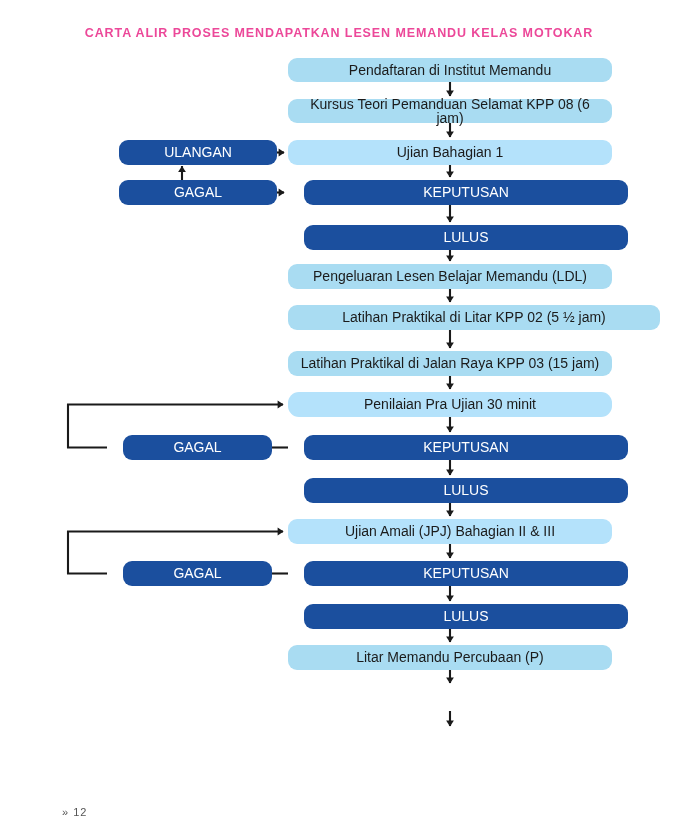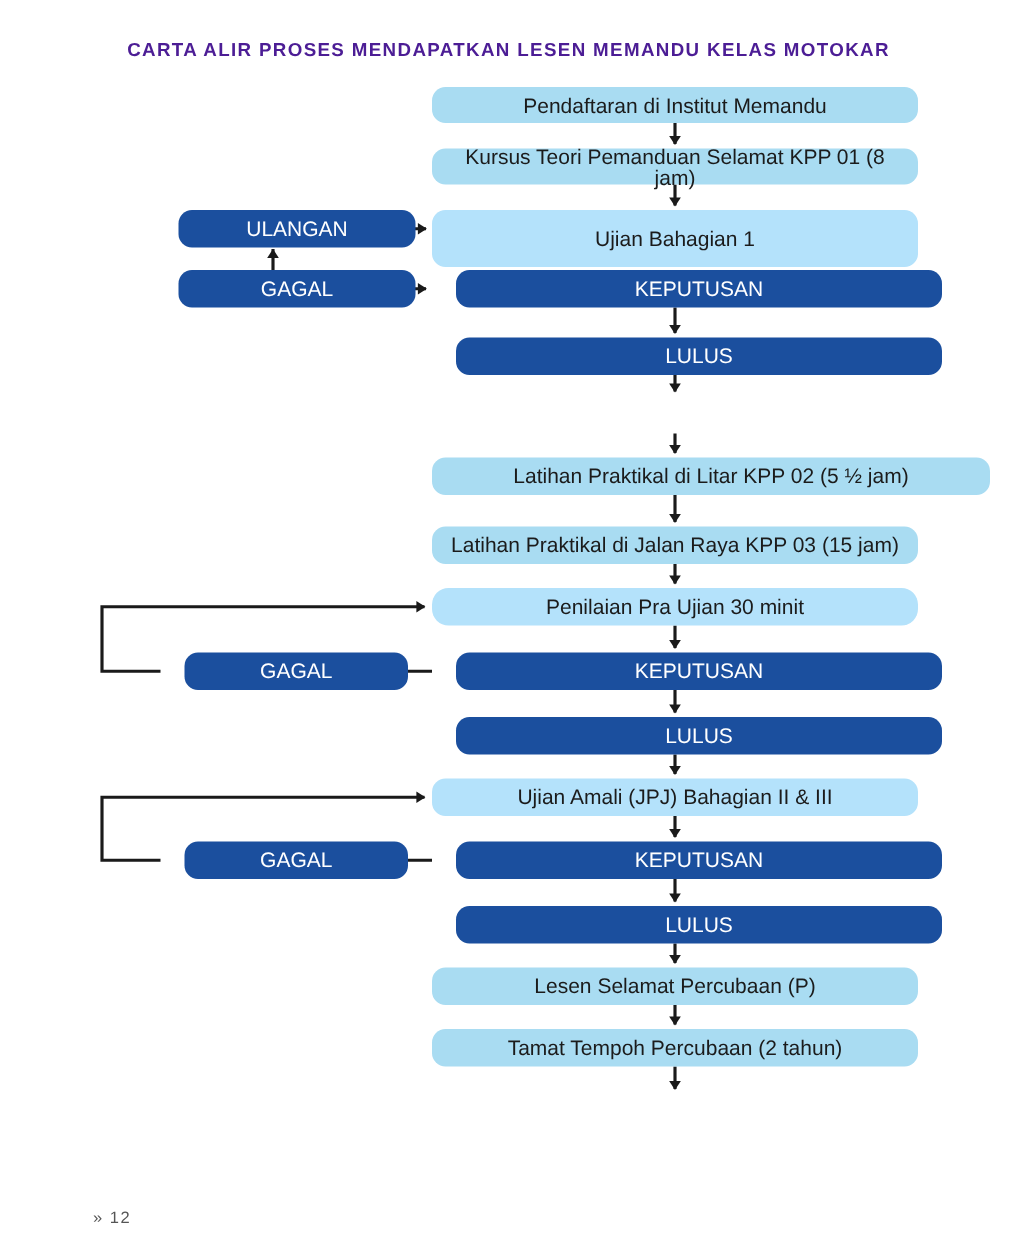--- a/index.html
+++ b/index.html
@@ -19,21 +19,21 @@
   
   #chart-title {
     position: absolute;
     left: 0;
     top: 26px;
     width: 678px;
     text-align: center;
     font-size: 12.5px;
     font-weight: bold;
     letter-spacing: 0.9px;
-    color: #4c1d95;
+    color: #ec4899;
     white-space: nowrap;
   }
 
   
   #flow-canvas {
     position: absolute;
     left: 0;
     top: 0;
     width: 678px;
     height: 822px;
@@ -143,34 +143,34 @@
 
       <path d="M107,447.5 L68,447.5 L68,404.5 L283,404.5" marker-end="url(#ah-right)"></path>
 
       <line x1="288" y1="573.5" x2="261" y2="573.5" marker-end="url(#ah-left)"></line>
 
       <path d="M107,573.5 L68,573.5 L68,531.5 L283,531.5" marker-end="url(#ah-right)"></path>
     </g>
   </svg>
 
   <div class="node light" style="left:288px;top:58px;width:324px;height:24px;">Pendaftaran di Institut Memandu</div>
-  <div class="node light" style="left:288px;top:99px;width:324px;height:24px;">Kursus Teori Pemanduan Selamat KPP 01 (8 jam)</div>
-  <div class="node lighter" style="left:288px;top:140px;width:324px;height:38px;">Ujian Bahagian 1</div>
+  <div class="node light" style="left:288px;top:99px;width:324px;height:24px;">Kursus Teori Pemanduan Selamat KPP 08 (6 jam)</div>
+  <div class="node lighter" style="left:288px;top:140px;width:324px;height:25px;">Ujian Bahagian 1</div>
   <div class="node dark" style="left:288px;top:180px;width:324px;height:25px;">KEPUTUSAN</div>
   <div class="node dark" style="left:288px;top:225px;width:324px;height:25px;">LULUS</div>
+  <div class="node light" style="left:288px;top:264px;width:324px;height:25px;">Pengeluaran Lesen Belajar Memandu (LDL)</div>
   <div class="node light" style="left:288px;top:305px;width:372px;height:25px;">Latihan Praktikal di Litar KPP 02 (5 ½ jam)</div>
   <div class="node light" style="left:288px;top:351px;width:324px;height:25px;">Latihan Praktikal di Jalan Raya KPP 03 (15 jam)</div>
   <div class="node lighter" style="left:288px;top:392px;width:324px;height:25px;border-radius:11px;">Penilaian Pra Ujian 30 minit</div>
   <div class="node dark" style="left:288px;top:435px;width:324px;height:25px;">KEPUTUSAN</div>
   <div class="node dark" style="left:288px;top:478px;width:324px;height:25px;">LULUS</div>
   <div class="node lighter" style="left:288px;top:519px;width:324px;height:25px;">Ujian Amali (JPJ) Bahagian II &amp; III</div>
   <div class="node dark" style="left:288px;top:561px;width:324px;height:25px;">KEPUTUSAN</div>
   <div class="node dark" style="left:288px;top:604px;width:324px;height:25px;">LULUS</div>
-  <div class="node light" style="left:288px;top:645px;width:324px;height:25px;">Lesen Selamat Percubaan (P)</div>
-  <div class="node light" style="left:288px;top:686px;width:324px;height:25px;">Tamat Tempoh Percubaan (2 tahun)</div>
+  <div class="node light" style="left:288px;top:645px;width:324px;height:25px;">Litar Memandu Percubaan (P)</div>
 
   <div class="node dark" style="left:103px;top:140px;width:158px;height:25px;">ULANGAN</div>
   <div class="node dark" style="left:103px;top:180px;width:158px;height:25px;">GAGAL</div>
   <div class="node dark" style="left:107px;top:435px;width:149px;height:25px;">GAGAL</div>
   <div class="node dark" style="left:107px;top:561px;width:149px;height:25px;">GAGAL</div>
 
 </div>
 
 <div id="page-marker">» 12</div>
 

